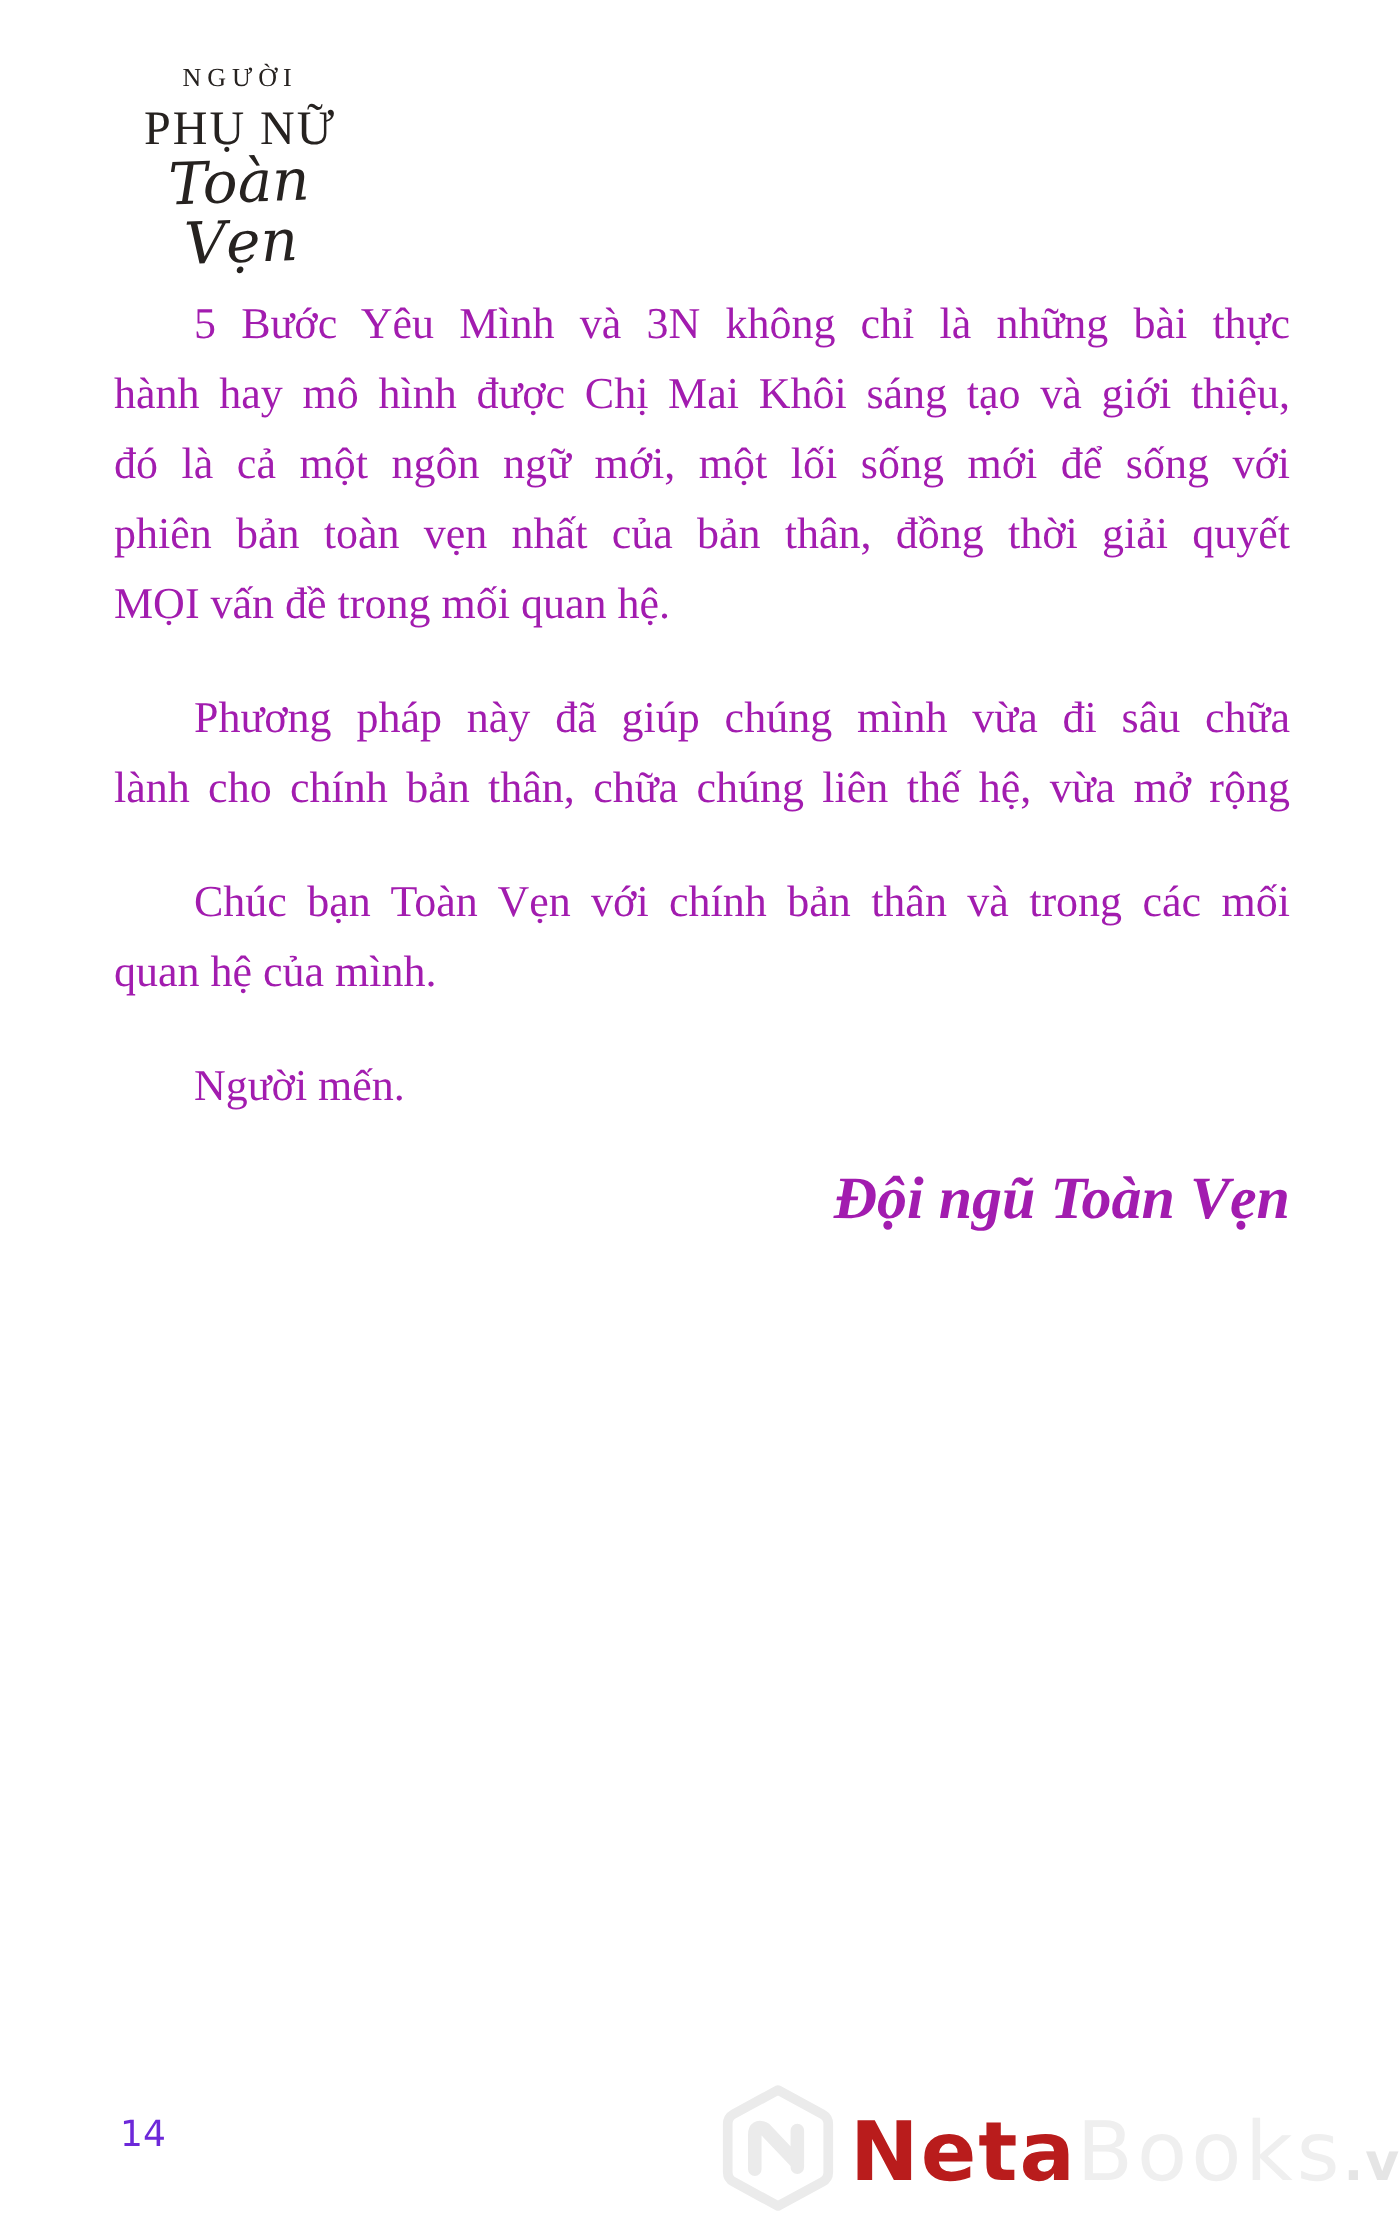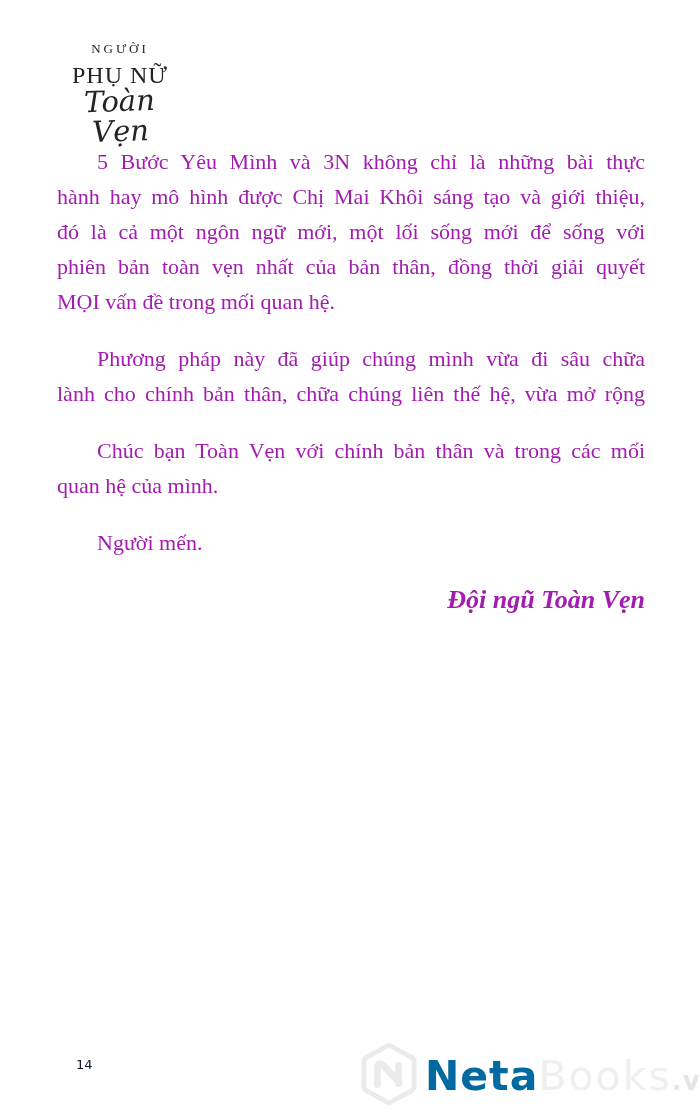--- a/index.html
+++ b/index.html
@@ -17,21 +17,20 @@
     left: 58px; top: 32px;
     width: 124px;
     text-align: center;
     color: #262220;
   }
   .logo-line1 {
     font-size: 13px;
     letter-spacing: 3px;
     font-variant: small-caps;
     line-height: 14px;
-    margin-top: 10px;
   }
   .logo-line2 {
     font-size: 24px;
     letter-spacing: 1px;
     line-height: 26px;
     margin-top: 6px;
   }
   .logo-line3 {
     font-family: "DejaVu Serif", serif;
     font-style: italic;
@@ -49,49 +48,49 @@
     color: #a21caf;
   }
   .para { margin: 0 0 8px 0; padding: 0; }
   .line { line-height: 35px; }
   .line.j { text-align: justify; text-align-last: justify; }
   .line.first { text-indent: 40px; }
   .signature {
     text-align: right;
     font-weight: bold;
     font-style: italic;
-    font-size: 26px;
+    font-size: 30px;
     line-height: 35px;
     margin-top: 8px;
   }
 
   
   .page-number {
     position: absolute;
-    left: 76px; top: 1057px;
+    left: 60px; top: 1057px;
     font-family: "DejaVu Sans", "Liberation Sans", sans-serif;
-    font-size: 13px;
-    color: #0f172a;
+    font-size: 18px;
+    color: #6d28d9;
   }
 
   .watermark {
     position: absolute;
     left: 360px; top: 1042px;
     display: flex;
     align-items: center;
     gap: 7px;
     user-select: none;
   }
   .wm-text {
     font-family: "DejaVu Sans", "Liberation Sans", sans-serif;
     white-space: nowrap;
     letter-spacing: 1px;
     line-height: 1;
   }
-  .wm-neta { font-size: 41px; font-weight: 700; color: #0369a1; }
+  .wm-neta { font-size: 41px; font-weight: 700; color: #b91c1c; }
   .wm-books { font-size: 41px; font-weight: 400; color: #efefef; letter-spacing: 2px; }
   .wm-vn { font-size: 26px; font-weight: 700; color: #e5e5e5; }
 </style>
 </head>
 <body>
 
 <div class="logo">
   <div class="logo-line1">NGƯỜI</div>
   <div class="logo-line2">PHỤ NỮ</div>
   <div class="logo-line3">Toàn Vẹn</div>

